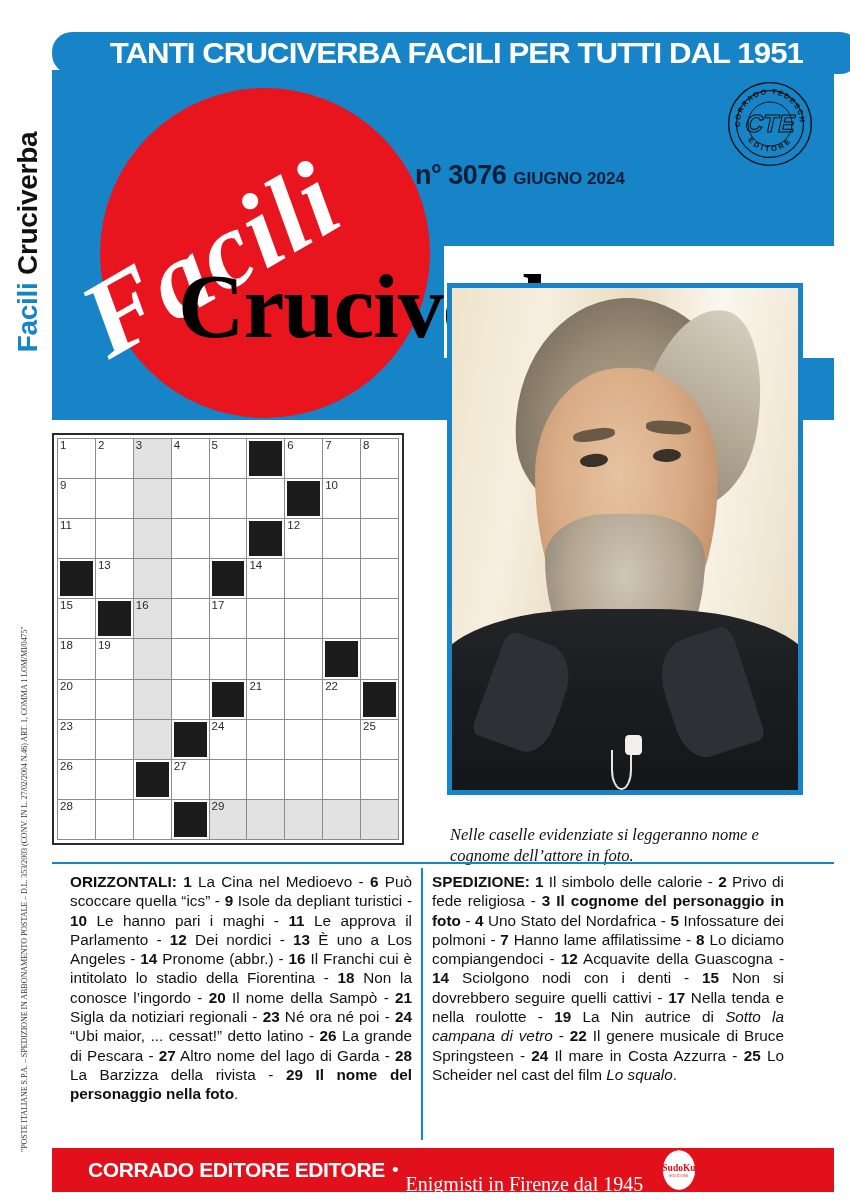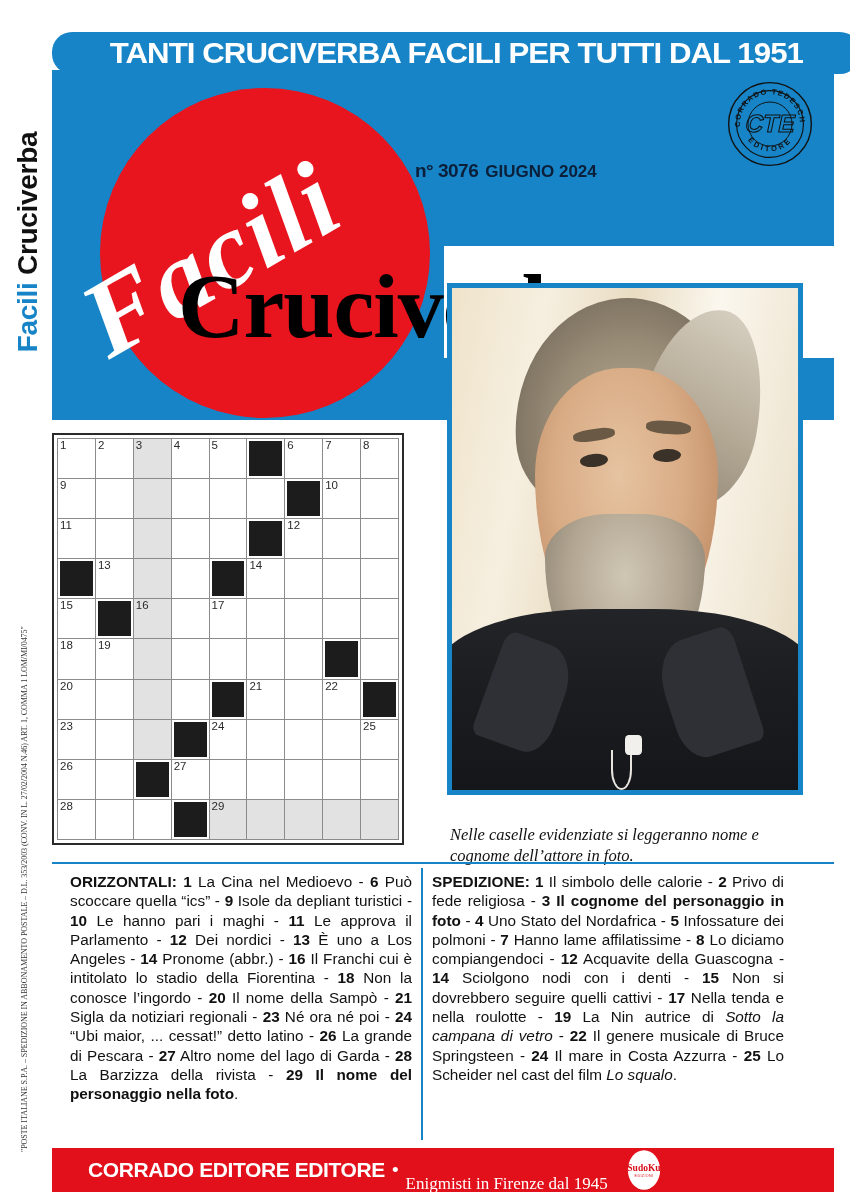--- a/index.html
+++ b/index.html
@@ -100,21 +100,21 @@
     white-space: nowrap;
     letter-spacing: -1px;
   }
   #issue-line {
     position: absolute;
     left: 363px; top: 90px;
     color: #0b1f3a;
     white-space: nowrap;
   }
   #issue-line .num {
-    font-weight: bold; font-size: 19px; letter-spacing: -0.5px;
+    font-weight: bold; font-size: 27px; letter-spacing: -0.5px;
   }
   #issue-line .date {
     font-weight: bold; font-size: 17px; margin-left: 7px; letter-spacing: 0px; text-align: center;
   }
 
   
   #cte-logo {
     position: absolute; right: 20px; top: 10px;
     width: 88px; height: 88px;
   }
@@ -261,21 +261,21 @@
     width: 782px; height: 44px;
     background: #e2101b;
     display: flex; align-items: center;
   }
   #footer-pub {
     color: #ffffff; font-weight: bold; font-size: 21px;
     letter-spacing: -0.4px; margin-left: 36px; white-space: nowrap;
   }
   #footer-dot { color:#ffffff; font-size: 19px; margin: 0 7px; }
   #footer-tag {
-    color: #ffffff; font-size: 17px; white-space: nowrap;
+    color: #ffffff; font-size: 20px; white-space: nowrap;
     font-family: "Liberation Serif", serif;
     margin-top: 28px;
   }
   #sudoku-badge {
     margin-left: 14px; width: 44px; height: 44px;
     position: relative;
   }
 </style>
 </head>
 <body>

